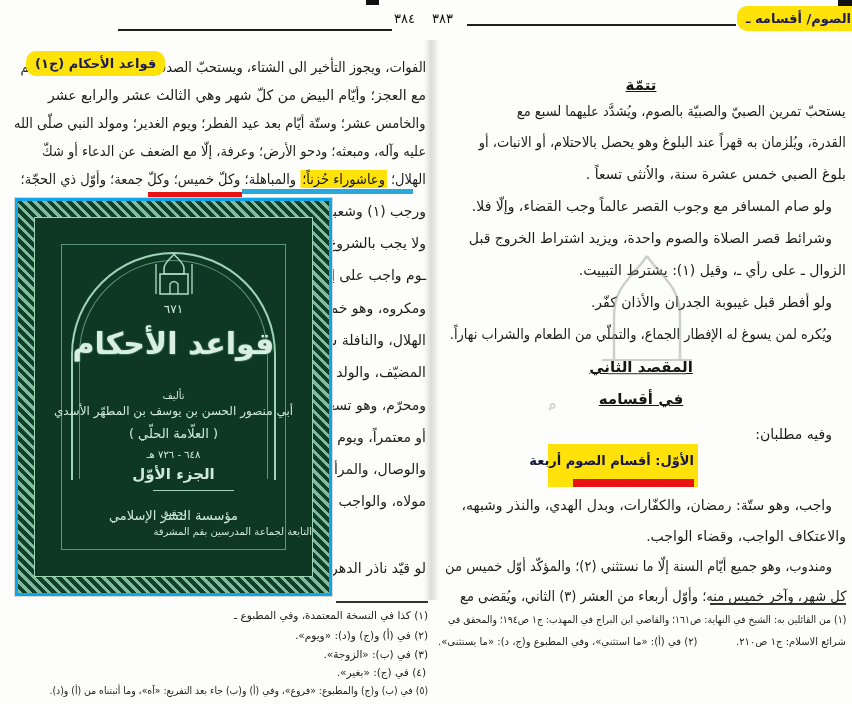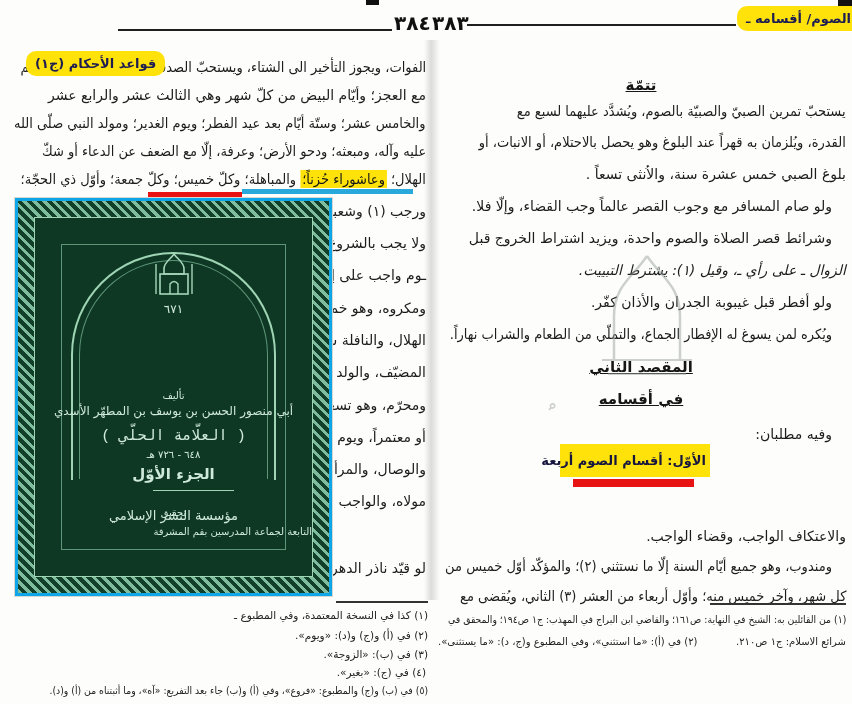--- a/index.html
+++ b/index.html
@@ -4,21 +4,21 @@
 <style>
   html,body{margin:0;padding:0;}
   body{width:852px;height:704px;position:relative;background:#fdfdfc;overflow:hidden;
        font-family:"DejaVu Sans",sans-serif;}
   .abs{position:absolute;}
   .noint{cursor:default;}
   
   .hlabel{background:#ffe20a;color:#1d1d52;font-weight:bold;font-size:13px;
           border-radius:10px;padding:5px 9px;direction:rtl;white-space:nowrap;z-index:8;}
   .rule{background:#1e1e1e;height:2px;z-index:7;}
-  .pagenum{font-size:20px;font-weight:bold;color:#111;direction:rtl;z-index:7;}
+  .pagenum{font-size:13px;font-weight:normal;color:#111;direction:rtl;z-index:7;}
   .scanmark{background:#111;z-index:7;}
   
   .page{position:absolute;top:0;height:704px;overflow:hidden;}
   #left-page{left:0;width:430px;}
   #right-page{left:430px;width:422px;}
   .gutter{left:424px;top:40px;width:16px;height:560px;
           background:linear-gradient(90deg,rgba(0,0,0,0) 0%,rgba(120,120,120,.25) 45%,rgba(0,0,0,0) 100%);z-index:4;}
   
   .ln{position:absolute;direction:rtl;white-space:nowrap;text-align:right;
       font-size:14px;color:#1c1c1c;line-height:22px;}
@@ -100,40 +100,41 @@
 </div>
 
 <div class="page" id="right-page">
   <div class="ctr" style="left:0;right:0;top:76px;font-size:15px;">تتمّة</div>
 
   <div class="ln fit" style="right:6px;top:100px;">يستحبّ تمرين الصبيّ والصبيّة بالصوم، ويُشدَّد عليهما لسبع مع</div>
   <div class="ln fit" style="right:6px;top:131px;">القدرة، ويُلزمان به قهراً عند البلوغ وهو يحصل بالاحتلام، أو الانبات، أو</div>
   <div class="ln" style="right:6px;top:163px;">بلوغ الصبي خمس عشرة سنة، والاُنثى تسعاً .</div>
   <div class="ln" style="right:20px;top:227px;">وشرائط قصر الصلاة والصوم واحدة، ويزيد اشتراط الخروج قبل</div>
   <div class="ln" style="right:20px;top:195px;">ولو صام المسافر مع وجوب القصر عالماً وجب القضاء، وإلّا فلا.</div>
-  <div class="ln" style="right:6px;top:259px;font-style:italic;">الزوال ـ على رأي ـ، وقيل (١): يشترط التبييت.</div>
+  <div class="ln" style="right:6px;top:259px;">الزوال ـ على رأي ـ، وقيل (١): يشترط التبييت.</div>
   <div class="ln" style="right:20px;top:291px;">ولو أفطر قبل غيبوبة الجدران والأذان كفّر.</div>
   <div class="ln fit" style="right:20px;top:323px;">ويُكره لمن يسوغ له الإفطار الجماع، والتملّي من الطعام والشراب نهاراً.</div>
 
   <svg id="watermark" class="abs" style="left:112px;top:250px;" width="210" height="185" viewBox="0 0 210 185">
     <path d="M105,6 C120,28 138,36 138,66 L138,110 M72,110 L72,66 C72,36 90,28 105,6" fill="none" stroke="#9aa3a0" stroke-width="2.5"></path>
     <path d="M60,110 L150,110 M66,124 L144,124" fill="none" stroke="#9aa3a0" stroke-width="2"></path>
     <path id="wmArc" d="M8,160 Q105,108 202,168" fill="none" stroke="none"></path>
     <text font-size="17" fill="#9aa3a0" direction="rtl" style="font-family:'DejaVu Sans',sans-serif;">
       <textPath href="#wmArc" startOffset="4%">مركز تحقيقات كامپيوتري علوم اسلامي</textPath>
     </text>
   </svg>
 
   <div class="ctr" style="left:0;right:0;top:358px;font-size:15px;">المقصد الثاني</div>
   <div class="ctr" style="left:0;right:0;top:390px;font-size:15px;">في أقسامه</div>
   <div class="ln" style="right:20px;top:423px;">وفيه مطلبان:</div>
 
-  <div class="hlbox" style="left:130px;top:444px;width:142px;height:33px;">الأوّل: أقسام الصوم أربعة</div>
+  <div class="hlbox" style="left:118px;top:444px;width:142px;height:43px;">الأوّل: أقسام الصوم أربعة</div>
   <div class="bar bar-red" style="left:143px;top:479px;width:121px;height:8px;"></div>
 
+  <div class="ln" style="right:20px;top:494px;">واجب، وهو ستّة: رمضان، والكفّارات، وبدل الهدي، والنذر وشبهه،</div>
   <div class="ln" style="right:6px;top:525px;">والاعتكاف الواجب، وقضاء الواجب.</div>
   <div class="ln fit" style="right:20px;top:555px;">ومندوب، وهو جميع أيّام السنة إلّا ما نستثني (٢)؛ والمؤكّد أوّل خميس من</div>
   <div class="ln fit" style="right:6px;top:585px;">كل شهر، وآخر خميس منه؛ وأوّل أربعاء من العشر (٣) الثاني، ويُقضى مع</div>
 
   <div class="fnsep" style="left:280px;top:603px;width:136px;"></div>
   <div class="fn fit" style="right:6px;top:612px;font-size:10px;">(١) من القائلين به: الشيخ في النهاية: ص١٦١؛ والقاضي ابن البراج في المهذب: ج١ ص١٩٤؛ والمحقق في</div>
   <div class="fn" style="right:6px;left:8px;top:634px;font-size:10px;display:flex;direction:rtl;justify-content:space-between;">
     <span>شرائع الاسلام: ج١ ص٢١٠.</span>
     <span>(٢) في (أ): «ما استثني»، وفي المطبوع و(ج، د): «ما يستثنى».</span>
   </div>
@@ -148,23 +149,24 @@
 
     <svg class="abs" style="left:119px;top:34px;" width="40" height="46" viewBox="0 0 40 46">
       <path d="M20,2 C24,8 30,10 30,17 L30,22 L10,22 L10,17 C10,10 16,8 20,2 Z" fill="none" stroke="#a5d6ba" stroke-width="1.6"></path>
       <rect x="6" y="22" width="28" height="20" fill="none" stroke="#a5d6ba" stroke-width="1.6"></rect>
       <path d="M16,42 L16,32 Q20,27 24,32 L24,42" fill="none" stroke="#a5d6ba" stroke-width="1.4"></path>
       <line x1="2" y1="12" x2="2" y2="42" stroke="#a5d6ba" stroke-width="1.4"></line>
       <line x1="38" y1="12" x2="38" y2="42" stroke="#a5d6ba" stroke-width="1.4"></line>
     </svg>
 
     <div class="cv-txt" style="top:84px;font-size:12px;">٦٧١</div>
+    <div class="cv-txt cv-title" style="top:108px;">قواعد الأحكام</div>
     <div class="cv-txt" style="top:172px;font-size:10px;">تأليف</div>
     <div class="cv-txt" style="top:186px;font-size:12px;">أبي منصور الحسن بن يوسف بن المطهّر الأسدي</div>
-    <div class="cv-txt" style="top:208px;font-size:15px;font-family:Liberation Mono, monospace;">( العلّامة الحلّي )</div>
+    <div class="cv-txt" style="top:208px;font-size:13px;">( العلّامة الحلّي )</div>
     <div class="cv-txt" style="top:231px;font-size:10px;">٦٤٨ - ٧٢٦ هـ</div>
     <div class="cv-txt" style="top:247px;font-size:15px;font-weight:bold;">الجزء الأوّل</div>
     <div class="cv-line" style="top:272px;"></div>
     <div class="cv-txt" style="top:276px;font-size:10px;margin-top:13px;">تحقيق</div>
     <div class="cv-txt" style="top:290px;font-size:13px;">مؤسسة النشر الإسلامي</div>
     <div class="cv-txt" style="top:308px;font-size:10px;text-align:right;">التابعة لجماعة المدرسين بقم المشرفة</div>
   </div>
 </div>
 
 </body></html>

